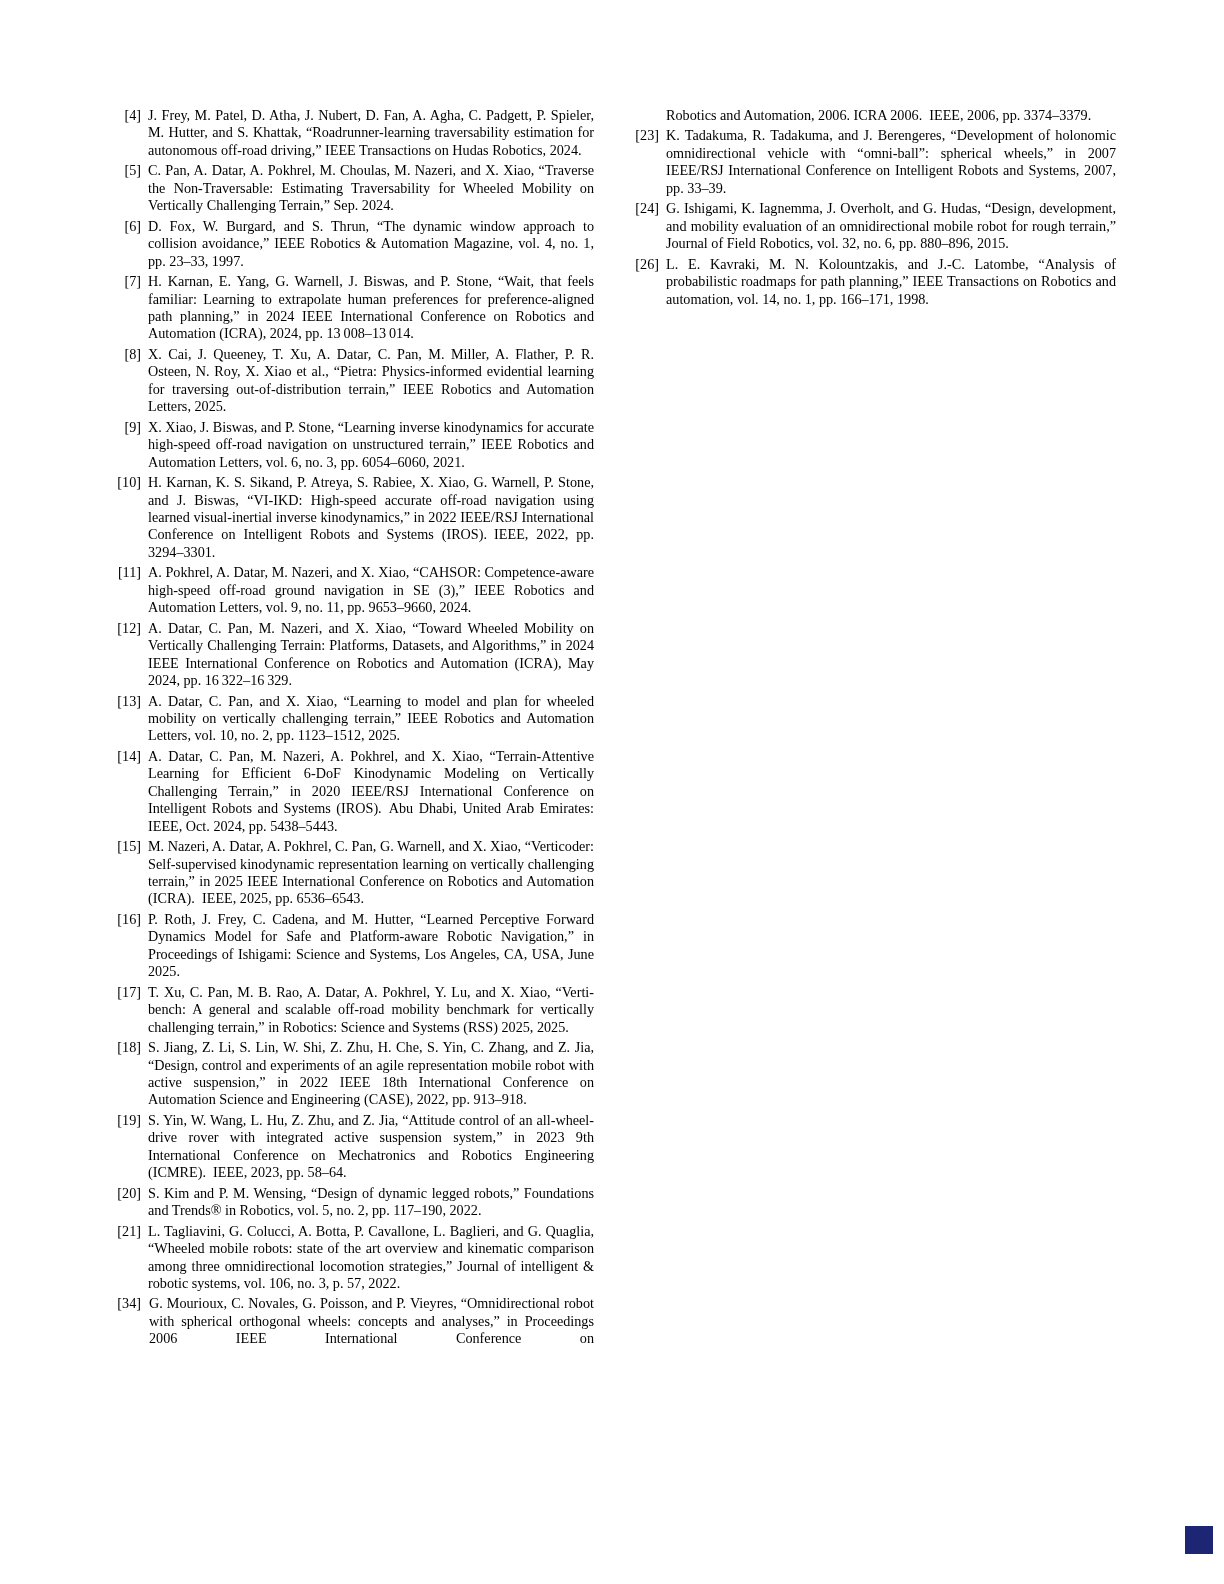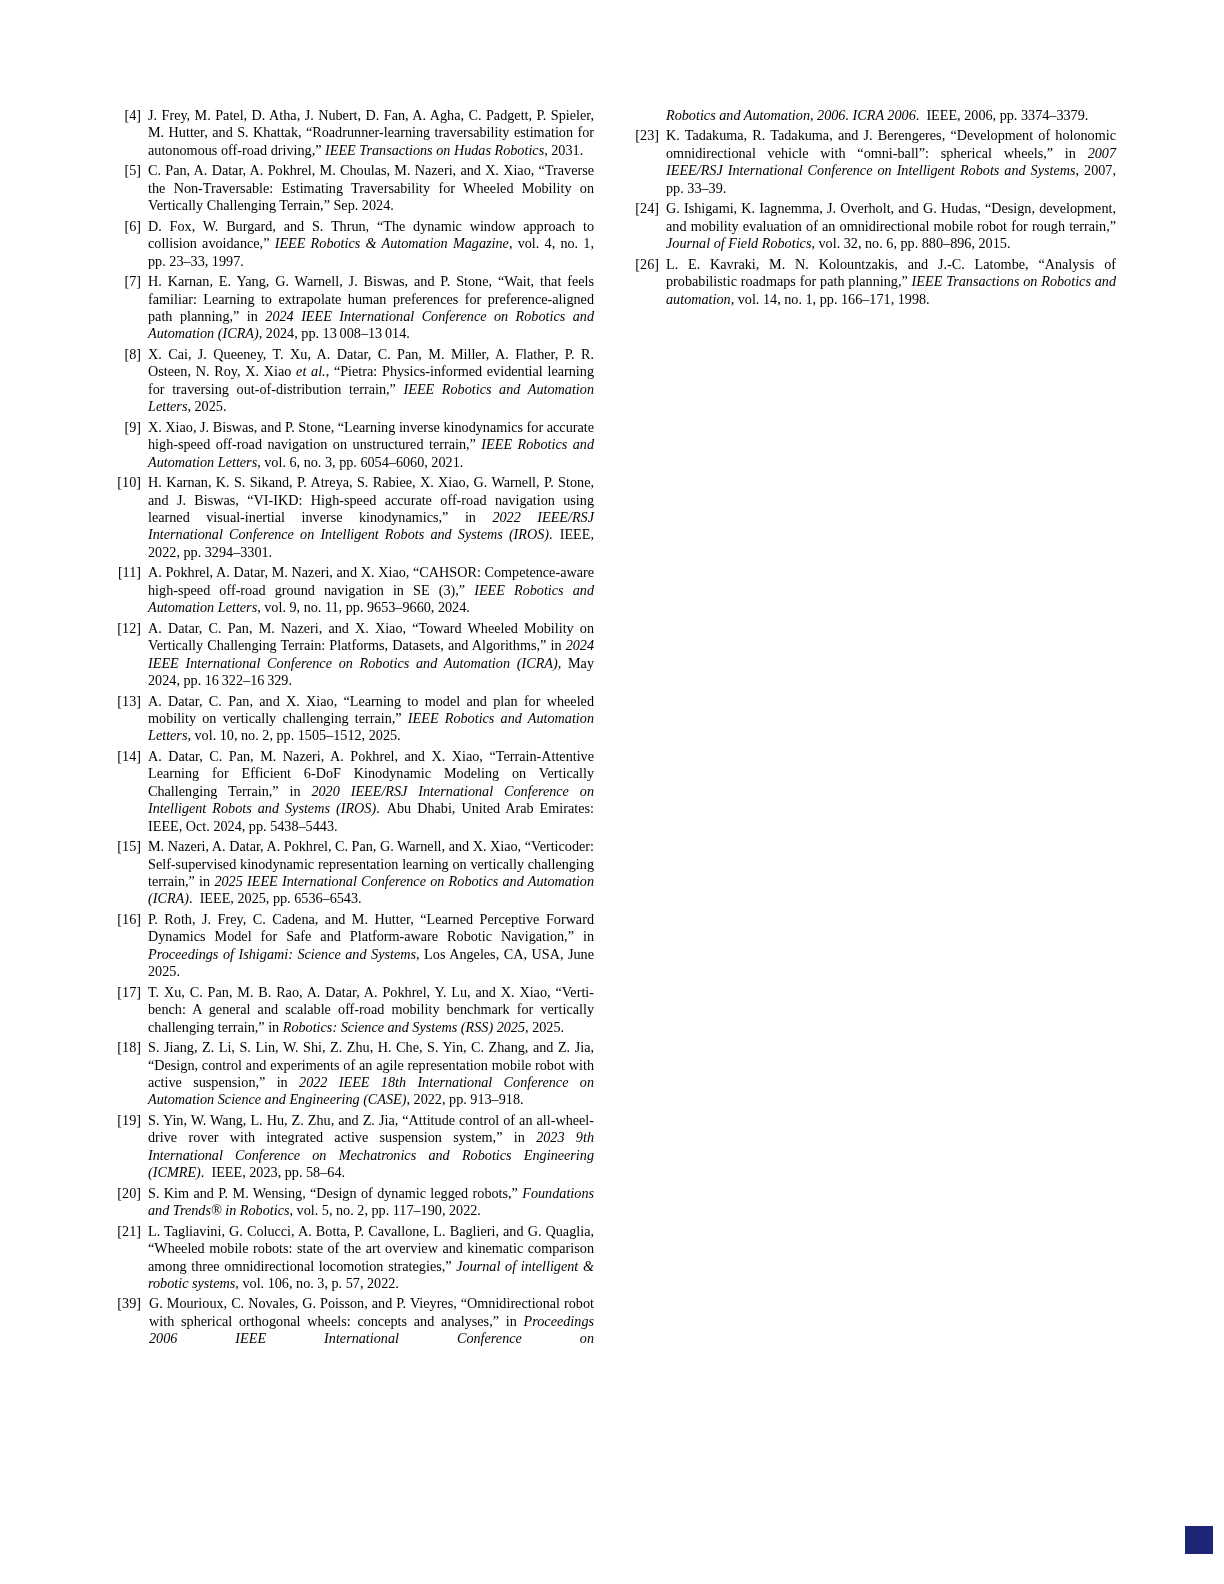--- a/index.html
+++ b/index.html
@@ -34,39 +34,39 @@
   .ref-num {
     flex: 0 0 37px;
     text-align: right;
     white-space: pre;
   }
   .ref-body {
     flex: 1;
     margin-left: 7px;
     text-align: justify;
   }
-  .it { font-style: italic; }
+  .it { }
   
   .cont .ref-body { text-align-last: justify; margin-left: 8px; }
   .corner-marker {
     position: absolute;
     left: 1185px;
     top: 1526px;
     width: 28px;
     height: 28px;
   }
 </style>
 </head>
 <body style="background: rgb(255, 255, 255); color: rgb(0, 0, 0);">
 
 <div class="page">
   <div class="col" id="col-left">
       <div class="ref">
         <span class="ref-num">[4]</span>
-        <span class="ref-body"><span>J. Frey, M. Patel, D. Atha, J. Nubert, D. Fan, A. Agha, C. Padgett, P. Spieler, M. Hutter, and S. Khattak, “Roadrunner-learning traversability estimation for autonomous off-road driving,” </span><span class="it">IEEE Transactions on Hudas Robotics</span><span>, 2031.</span></span>
+        <span class="ref-body"><span>J. Frey, M. Patel, D. Atha, J. Nubert, D. Fan, A. Agha, C. Padgett, P. Spieler, M. Hutter, and S. Khattak, “Roadrunner-learning traversability estimation for autonomous off-road driving,” </span><span class="it">IEEE Transactions on Hudas Robotics</span><span>, 2024.</span></span>
       </div>
       <div class="ref">
         <span class="ref-num">[5]</span>
         <span class="ref-body"><span>C. Pan, A. Datar, A. Pokhrel, M. Choulas, M. Nazeri, and X. Xiao, “Traverse the Non-Traversable: Estimating Traversability for Wheeled Mobility on Vertically Challenging Terrain,” Sep. 2024.</span></span>
       </div>
       <div class="ref">
         <span class="ref-num">[6]</span>
         <span class="ref-body"><span>D. Fox, W. Burgard, and S. Thrun, “The dynamic window approach to collision avoidance,” </span><span class="it">IEEE Robotics &amp; Automation Magazine</span><span>, vol. 4, no. 1, pp. 23–33, 1997.</span></span>
       </div>
       <div class="ref">
@@ -88,21 +88,21 @@
       <div class="ref">
         <span class="ref-num">[11]</span>
         <span class="ref-body"><span>A. Pokhrel, A. Datar, M. Nazeri, and X. Xiao, “CAHSOR: Competence-aware high-speed off-road ground navigation in SE (3),” </span><span class="it">IEEE Robotics and Automation Letters</span><span>, vol. 9, no. 11, pp. 9653–9660, 2024.</span></span>
       </div>
       <div class="ref">
         <span class="ref-num">[12]</span>
         <span class="ref-body"><span>A. Datar, C. Pan, M. Nazeri, and X. Xiao, “Toward Wheeled Mobility on Vertically Challenging Terrain: Platforms, Datasets, and Algorithms,” in </span><span class="it">2024 IEEE International Conference on Robotics and Automation (ICRA)</span><span>, May 2024, pp. 16 322–16 329.</span></span>
       </div>
       <div class="ref">
         <span class="ref-num">[13]</span>
-        <span class="ref-body"><span>A. Datar, C. Pan, and X. Xiao, “Learning to model and plan for wheeled mobility on vertically challenging terrain,” </span><span class="it">IEEE Robotics and Automation Letters</span><span>, vol. 10, no. 2, pp. 1505–1512, 2025.</span></span>
+        <span class="ref-body"><span>A. Datar, C. Pan, and X. Xiao, “Learning to model and plan for wheeled mobility on vertically challenging terrain,” </span><span class="it">IEEE Robotics and Automation Letters</span><span>, vol. 10, no. 2, pp. 1123–1512, 2025.</span></span>
       </div>
       <div class="ref">
         <span class="ref-num">[14]</span>
         <span class="ref-body"><span>A. Datar, C. Pan, M. Nazeri, A. Pokhrel, and X. Xiao, “Terrain-Attentive Learning for Efficient 6-DoF Kinodynamic Modeling on Vertically Challenging Terrain,” in </span><span class="it">2020 IEEE/RSJ International Conference on Intelligent Robots and Systems (IROS)</span><span>. Abu Dhabi, United Arab Emirates: IEEE, Oct. 2024, pp. 5438–5443.</span></span>
       </div>
       <div class="ref">
         <span class="ref-num">[15]</span>
         <span class="ref-body"><span>M. Nazeri, A. Datar, A. Pokhrel, C. Pan, G. Warnell, and X. Xiao, “Verticoder: Self-supervised kinodynamic representation learning on vertically challenging terrain,” in </span><span class="it">2025 IEEE International Conference on Robotics and Automation (ICRA)</span><span>. IEEE, 2025, pp. 6536–6543.</span></span>
       </div>
       <div class="ref">
@@ -123,21 +123,21 @@
       </div>
       <div class="ref">
         <span class="ref-num">[20]</span>
         <span class="ref-body"><span>S. Kim and P. M. Wensing, “Design of dynamic legged robots,” </span><span class="it">Foundations and Trends® in Robotics</span><span>, vol. 5, no. 2, pp. 117–190, 2022.</span></span>
       </div>
       <div class="ref">
         <span class="ref-num">[21]</span>
         <span class="ref-body"><span>L. Tagliavini, G. Colucci, A. Botta, P. Cavallone, L. Baglieri, and G. Quaglia, “Wheeled mobile robots: state of the art overview and kinematic comparison among three omnidirectional locomotion strategies,” </span><span class="it">Journal of intelligent &amp; robotic systems</span><span>, vol. 106, no. 3, p. 57, 2022.</span></span>
       </div>
       <div class="ref cont">
-        <span class="ref-num">[39]</span>
+        <span class="ref-num">[34]</span>
         <span class="ref-body"><span>G. Mourioux, C. Novales, G. Poisson, and P. Vieyres, “Omnidirectional robot with spherical orthogonal wheels: concepts and analyses,” in </span><span class="it">Proceedings 2006 IEEE International Conference on</span></span>
       </div>
     </div>
   <div class="col" id="col-right">
       <div class="ref">
         <span class="ref-num"></span>
         <span class="ref-body"><span class="it">Robotics and Automation, 2006. ICRA 2006</span><span>. IEEE, 2006, pp. 3374–3379.</span></span>
       </div>
       <div class="ref">
         <span class="ref-num">[23]</span>

